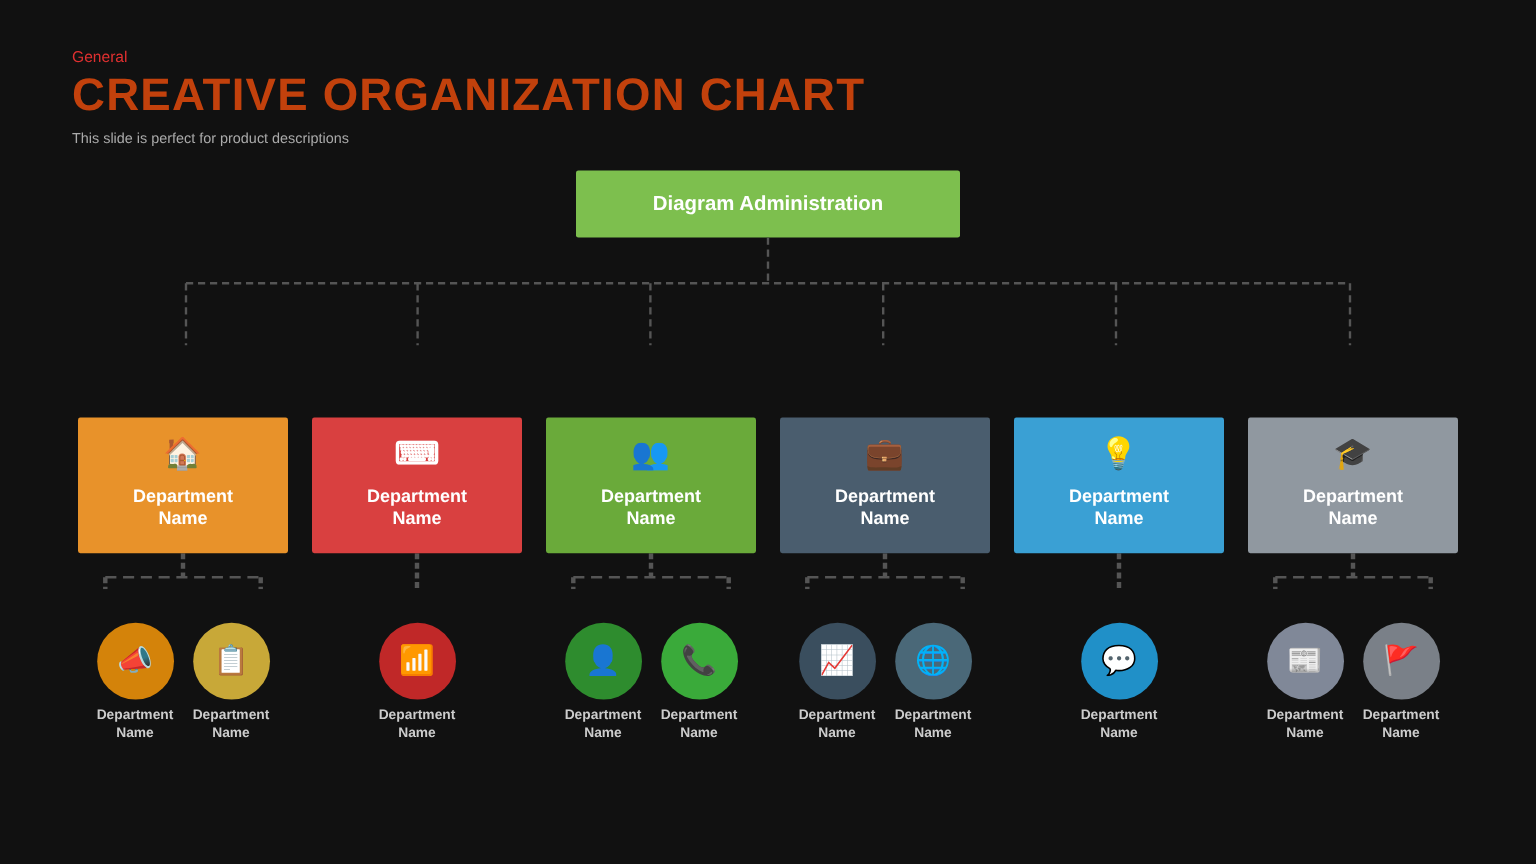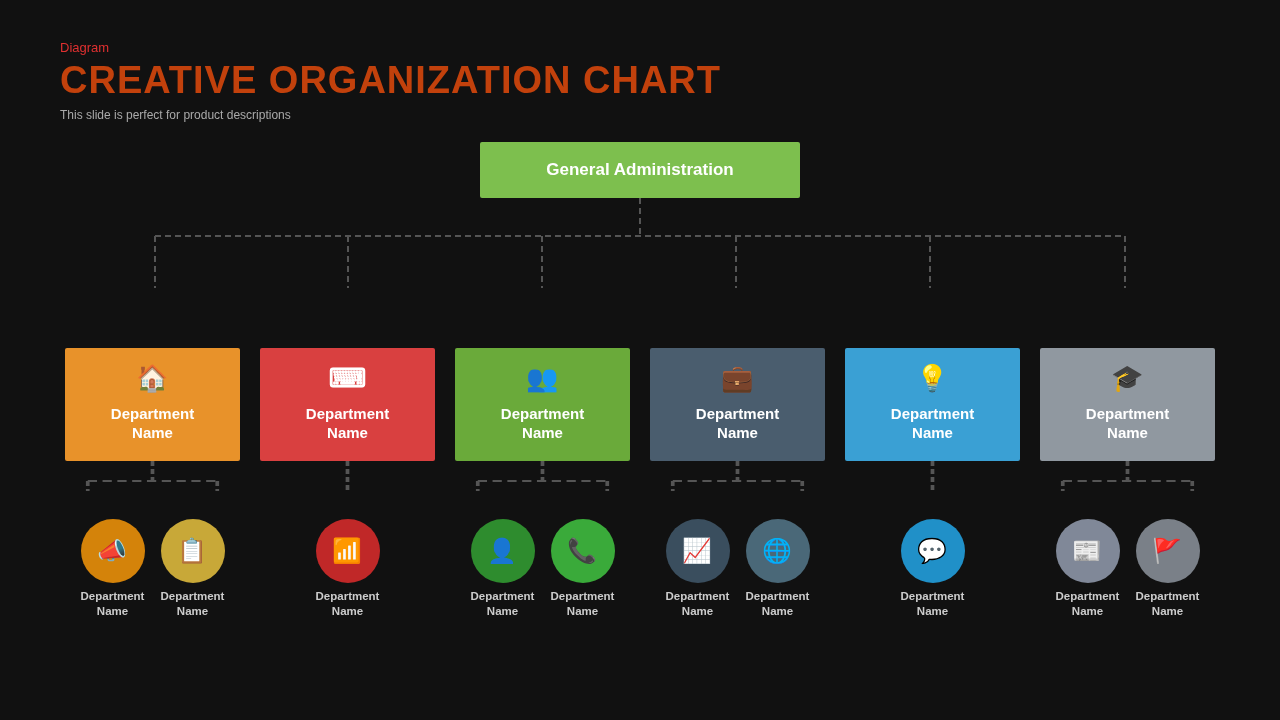--- a/index.html
+++ b/index.html
@@ -160,29 +160,29 @@
       font-weight: 600;
       line-height: 1.3;
       text-align: center;
     }
   </style>
 </head>
 <body>
 
 <div class="slide">
 
-  <div class="header-diagram">Diagram</div>
+  <div class="header-diagram">General</div>
   <div class="header-title">CREATIVE ORGANIZATION CHART</div>
   <div class="header-subtitle">This slide is perfect for product descriptions</div>
 
   <div class="org-chart">
 
     <div class="top-node-wrapper">
       <div class="top-node">
-        <span>General Administration</span>
+        <span>Diagram Administration</span>
       </div>
     </div>
 
     <svg class="connectors" style="height:90px;position:relative;display:block;" viewBox="0 0 1160 90" preserveAspectRatio="none">
 
       <line x1="580" y1="0" x2="580" y2="38" stroke="#555" stroke-width="2" stroke-dasharray="6,4"></line>
 
       <line x1="95" y1="38" x2="1065" y2="38" stroke="#555" stroke-width="2" stroke-dasharray="6,4"></line>
 
       <line x1="95" y1="38" x2="95" y2="90" stroke="#555" stroke-width="2" stroke-dasharray="6,4"></line>

